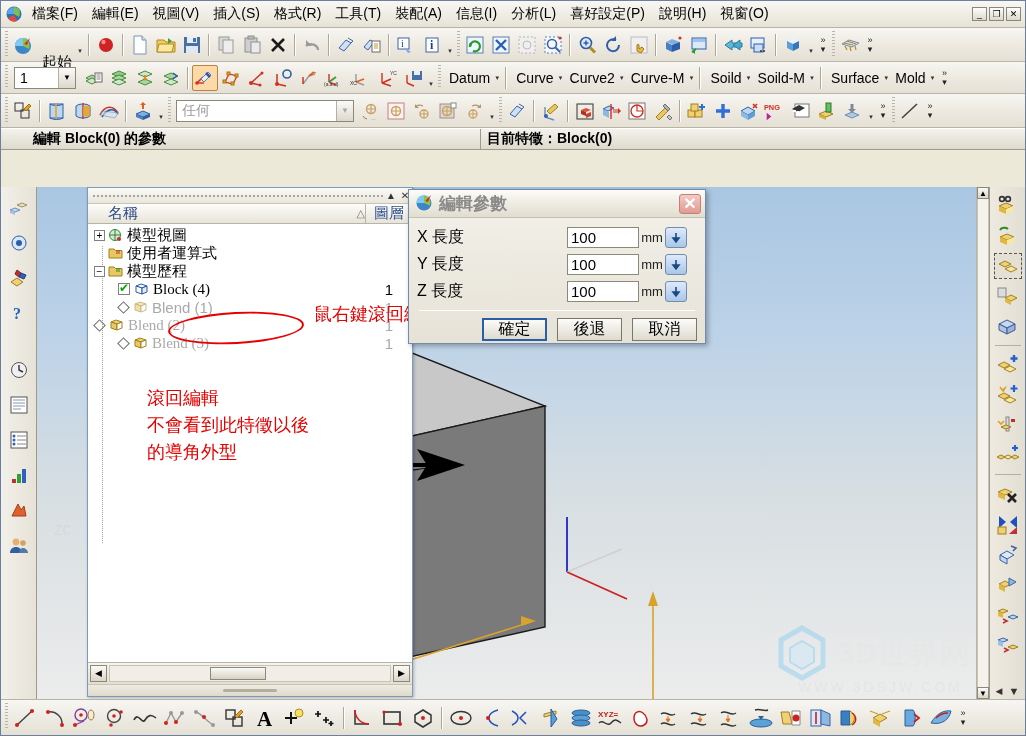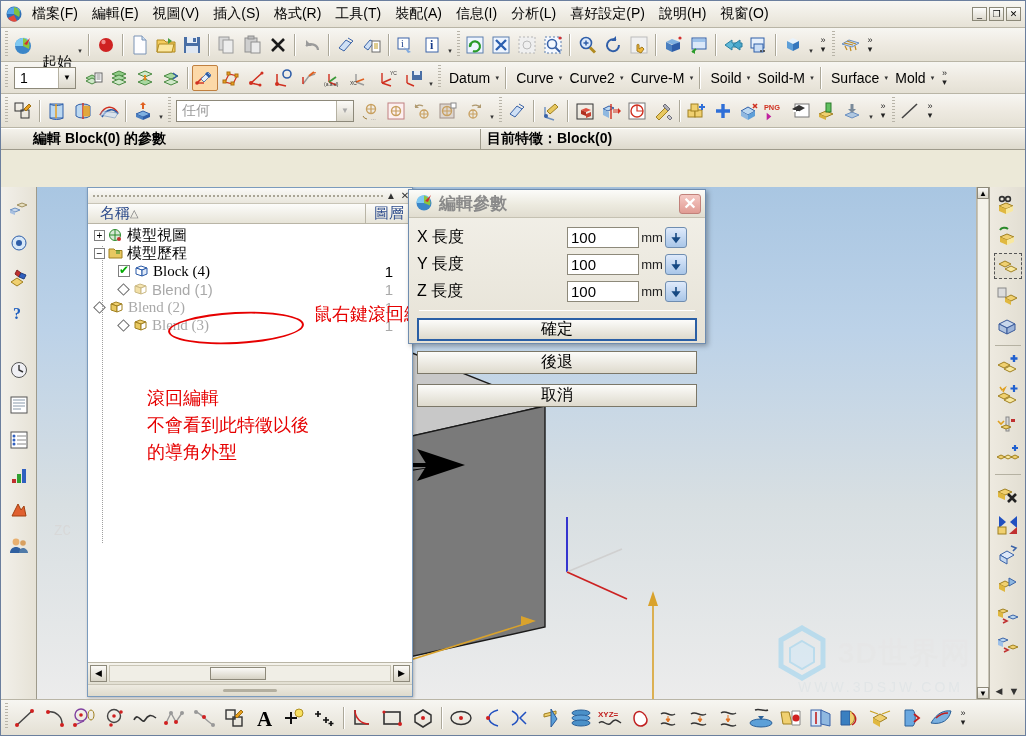--- a/index.html
+++ b/index.html
@@ -165,22 +165,22 @@
   }
   .nt-btn { width:14px; text-align:center; font-size:10px; color:#333; }
   #navhead {
     height: 20px;
     display: flex; align-items: center;
     background: linear-gradient(to bottom,#fcfcfa,#e7e4d8);
     border-bottom: 1px solid #b9b5a6;
     font-size: 15px;
   }
   #navhead .col-name {
-    flex: 1; padding-left: 12px; color: #2b4a8b; display:flex; align-items:center; 
-    border-right: 1px solid #b9b5a6; height:100%;
+    flex: 1; padding-left: 20px; color: #2b4a8b; display:flex; align-items:center; 
+    border-right: 1px solid #b9b5a6; height:100%;justify-content:space-between;
   }
   #navhead .col-layer { width: 46px; text-align: center; color: #2b4a8b; }
   #tree {
     flex: 1;
     overflow: hidden;
     position: relative;
     padding-top: 2px;
     font-size: 15px;
   }
   .trow {
@@ -314,21 +314,20 @@
   .fbtn {
     width: 22px; height: 21px;
     border: 1px solid #6f8db0; border-radius: 3px;
     background: linear-gradient(to bottom,#dfeafb,#a9c6e8);
     display: flex; align-items: center; justify-content: center;
   }
   #dlg-hr { height:1px; background:#c2beb0; margin: 5px 2px 0 2px; border-bottom:1px solid #fff;}
   #dlg-buttons {
     display: flex; justify-content: flex-end; gap: 10px;
     padding-top: 7px;
-    flex-direction: column;
   }
   .dbtn {
     min-width: 65px; height: 23px;
     border: 1px solid #7b7768;
     background: linear-gradient(to bottom,#fcfcfa,#dedacd);
     font-size: 16px; text-align: center; line-height: 20px;
     padding: 0 6px;
   }
   .dbtn.default { border: 2px solid #2a5fa5; line-height: 18px; }
 
@@ -1112,20 +1111,31 @@
               <svg width="15" height="14" viewBox="0 0 15 14">
                   <circle cx="7" cy="7" r="5.5" fill="#d8e8d8" stroke="#2a8a2a"></circle>
                   <path d="M7 2v10M2 7h10" stroke="#2a8a2a"></path>
                   <circle cx="11" cy="11" r="2" fill="#c03030"></circle>
                 </svg>
             </span>
             <span class="lbl">模型視圖</span>
             <span class="layer"></span>
           </div>
 
+          <div class="trow">
+            <span class="spacer11"></span>
+            <span style="margin-right:4px;display:inline-flex;">
+              <svg width="15" height="14" viewBox="0 0 15 14">
+                  <path d="M1 3h5l1.5 1.5H14V12H1z" fill="#e8c860" stroke="#a08020"></path>
+                  <path d="M8 5h4M8 7h4" stroke="#c03030" stroke-width="1.2"></path>
+                </svg>
+            </span>
+            <span class="lbl">使用者運算式</span>
+            <span class="layer"></span>
+          </div>
 
           <div class="trow">
             <span class="exp">−</span>
             <span style="margin-right:4px;display:inline-flex;">
               <svg width="15" height="14" viewBox="0 0 15 14">
                   <path d="M1 3h5l1.5 1.5H14V12H1z" fill="#e8c860" stroke="#a08020"></path>
                   <path d="M8 5h4M8 7h4" stroke="#2a8a2a" stroke-width="1.2"></path>
                 </svg>
             </span>
             <span class="lbl">模型歷程</span>

